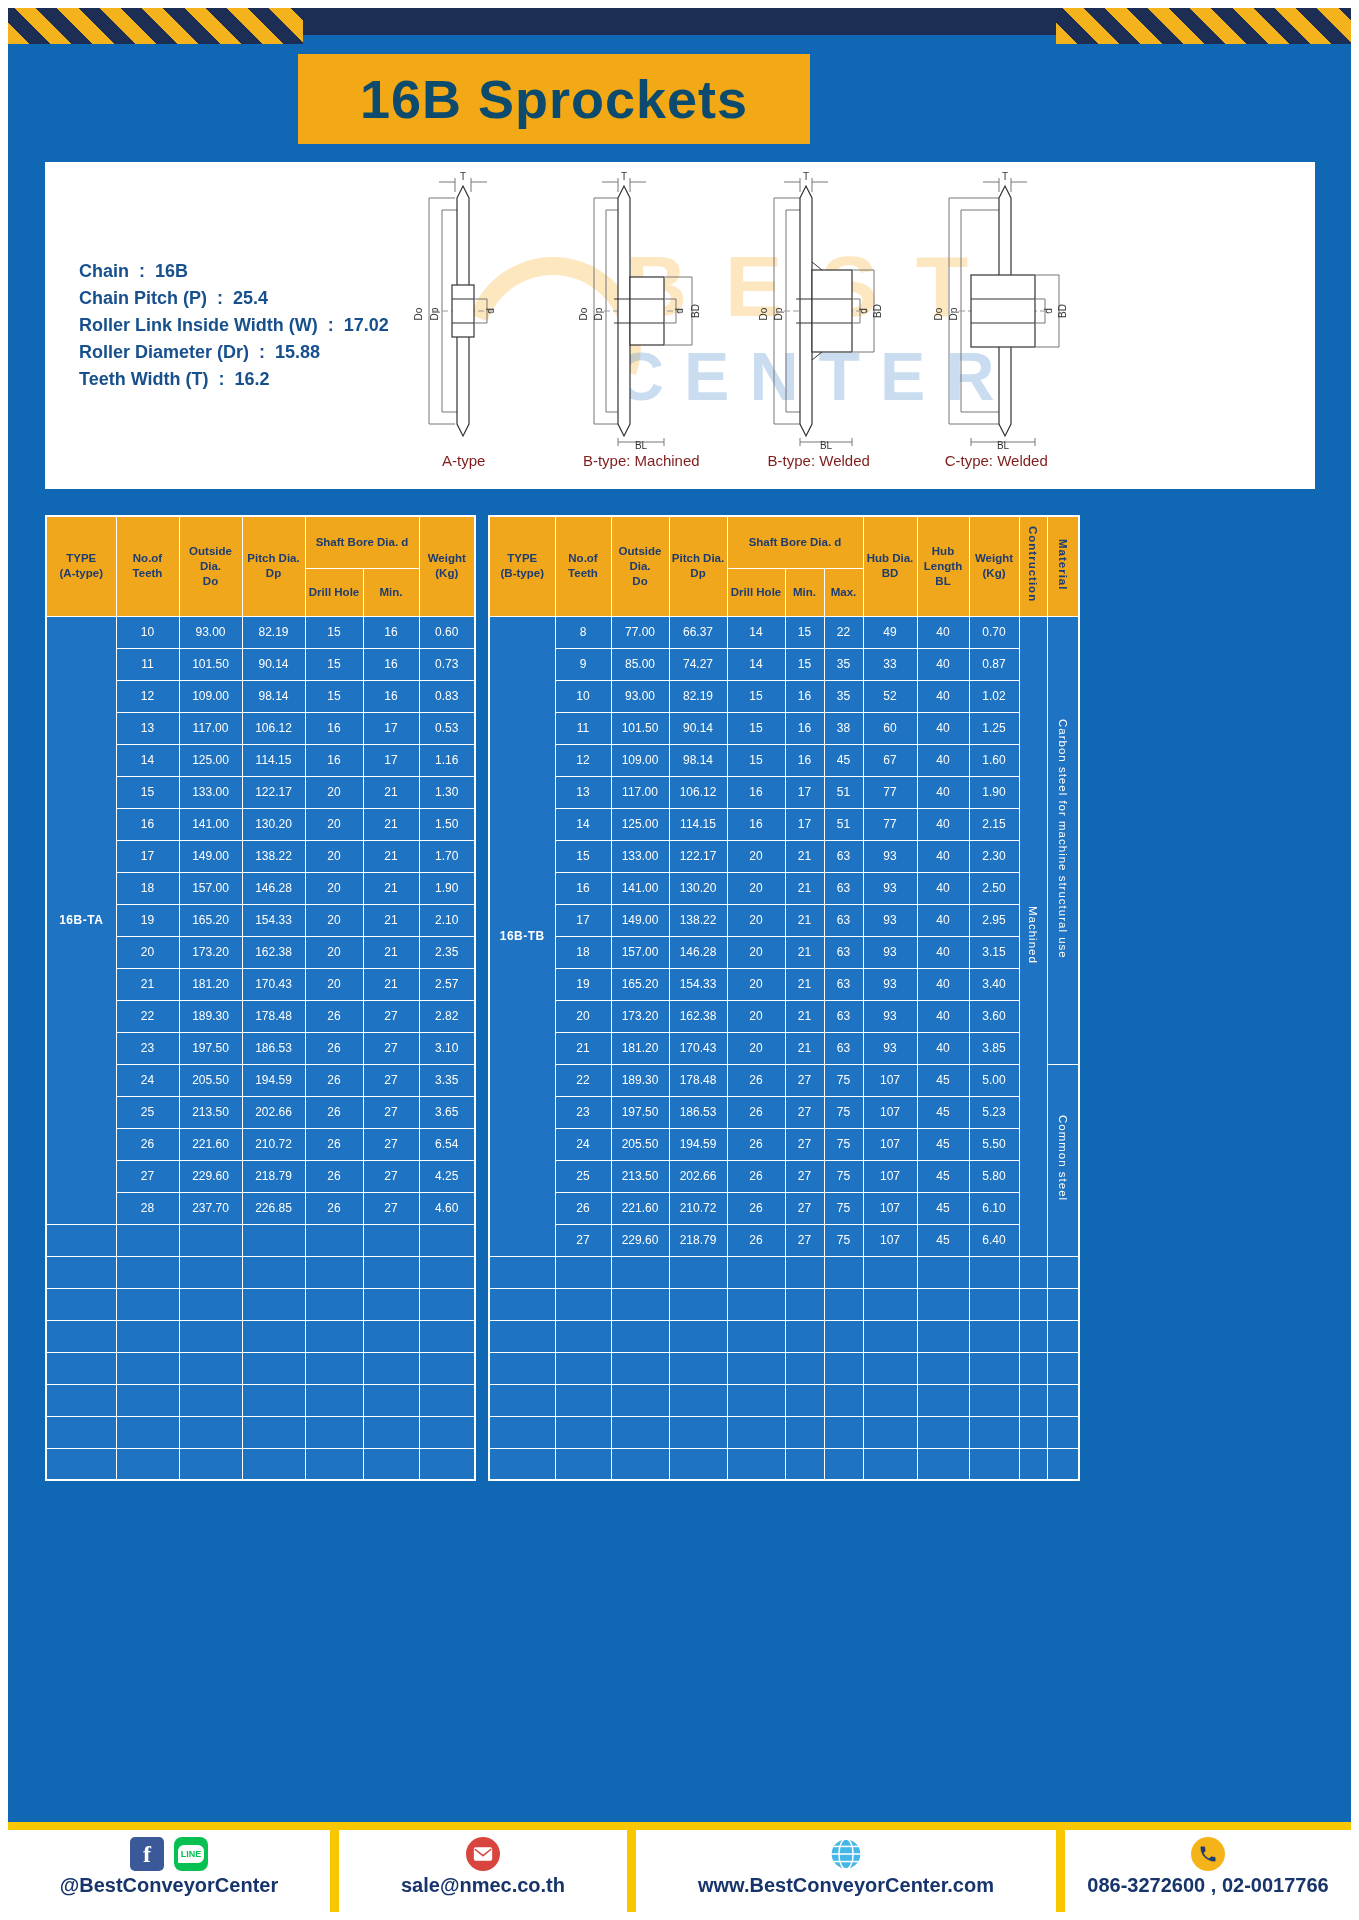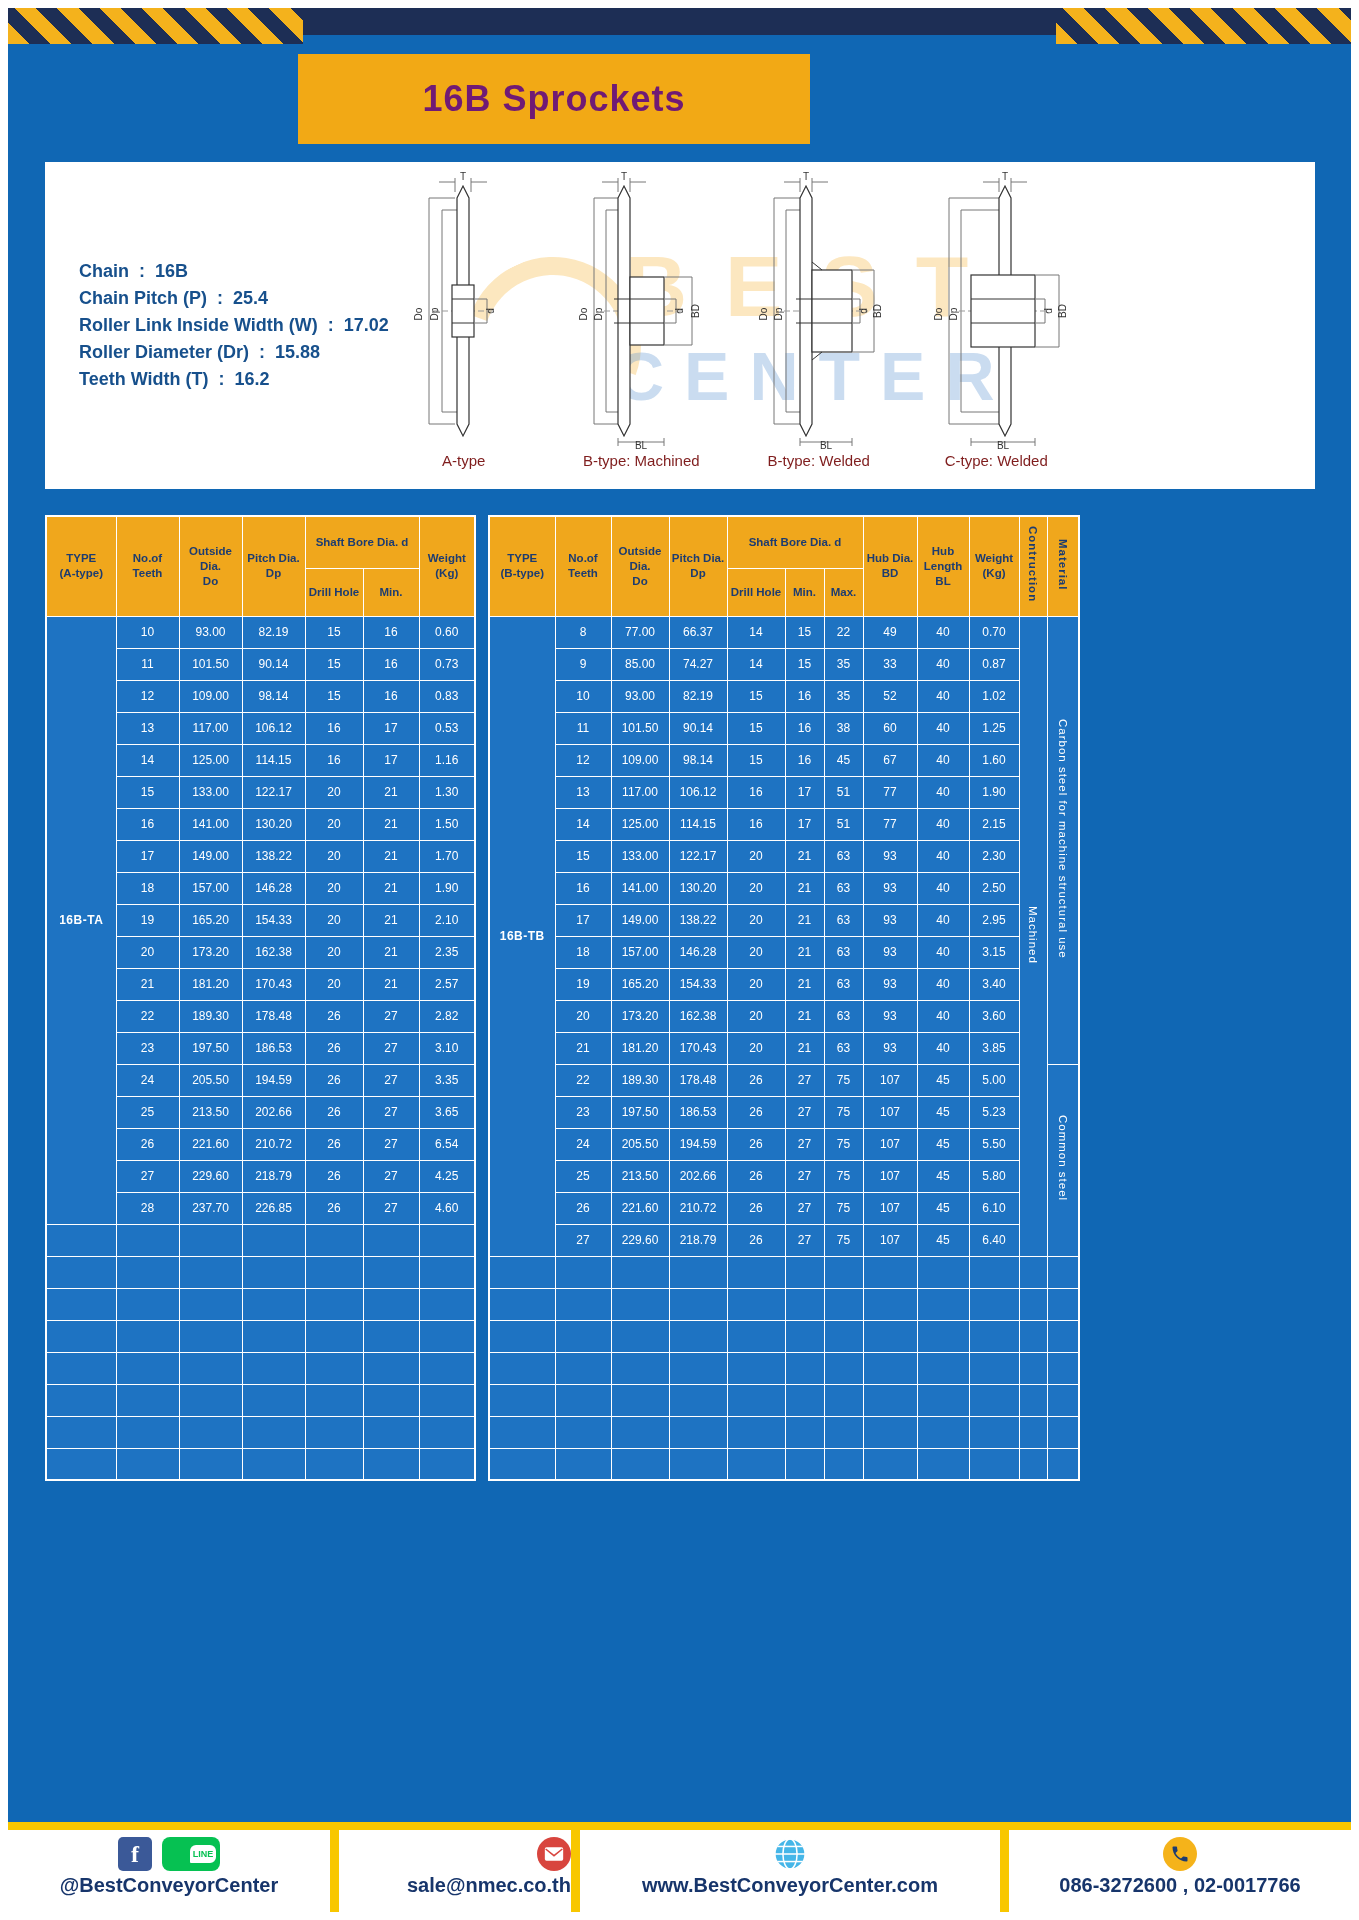--- a/index.html
+++ b/index.html
@@ -10,21 +10,21 @@
   
   .top-band{position:absolute;left:0;top:0;right:0;height:36px;}
   .hazard{position:absolute;top:0;width:295px;height:36px;
     background:repeating-linear-gradient(45deg,#f4b21c 0 15px,#1d2e55 15px 30px);}
   .hazard-left{left:0;}
   .hazard-right{right:0;}
   .navy-mid{position:absolute;left:292px;right:292px;top:0;height:27px;background:#1d2e55;}
 
   
   .title-banner{position:absolute;left:290px;top:46px;width:512px;height:90px;background:#f2a915;
-    display:flex;align-items:center;justify-content:center;font-weight:bold;font-size:36px;color:#701a75;letter-spacing:1px;}
+    display:flex;align-items:center;justify-content:center;font-weight:bold;font-size:54px;color:#0c4a6e;letter-spacing:1px;}
 
   
   .spec-panel{position:absolute;left:37px;top:154px;width:1270px;height:327px;background:#ffffff;}
   .spec-list{position:absolute;left:34px;top:96px;z-index:2;}
   .spec-line{font-size:18px;font-weight:bold;color:#17508c;line-height:27px;white-space:nowrap;}
   .spec-colon{margin:0 10px;}
 
   .watermark{position:absolute;left:400px;top:50px;z-index:0;}
   .wm-swoosh{position:absolute;left:20px;top:45px;width:140px;height:140px;
     border:18px solid rgba(244,168,27,0.28);border-radius:50%;
@@ -49,29 +49,29 @@
   .data-table tbody tr{height:32px;}
   .type-cell{font-weight:bold;font-size:13px;letter-spacing:0.5px;}
   .vert{writing-mode:vertical-rl;letter-spacing:1px;display:inline-block;white-space:nowrap;}
   .vert-cell .vert{font-size:11.5px;}
 
   
   .footer-line{position:absolute;left:0;right:0;bottom:82px;height:8px;background:#f8c700;}
   .footer{position:absolute;left:0;right:0;bottom:0;height:82px;background:#ffffff;display:flex;align-items:stretch;}
   .footer-seg{display:flex;flex-direction:column;align-items:center;padding-top:5px;}
   .seg-social{width:322px;}
-  .seg-email{width:232px;align-items:flex-end;}
+  .seg-email{width:288px;}
   .seg-web{width:420px;}
   .seg-phone{flex:1;align-items:center;}
   .footer-sep{width:9px;background:#f8c700;}
   .icon-row{display:flex;gap:10px;height:38px;align-items:center;}
   .footer-text{font-size:20px;font-weight:bold;color:#17356b;margin-top:1px;white-space:nowrap;}
   .icon{width:34px;height:34px;display:flex;align-items:center;justify-content:center;flex:0 0 auto;}
   .icon-fb{background:#3b5998;border-radius:5px;color:#ffffff;font-weight:bold;font-size:24px;font-family:"Liberation Serif",serif;}
-  .icon-line{background:#06c152;border-radius:8px;padding-left:24px;}
+  .icon-line{background:#06c152;border-radius:8px;}
   .line-bubble{background:#ffffff;border-radius:6px 6px 6px 1px;padding:4px 3px;color:#06c152;font-size:9px;font-weight:bold;}
   .icon-mail{background:#d8453e;border-radius:50%;}
   .icon-mail svg{width:20px;height:16px;}
   .icon-globe svg{width:34px;height:34px;}
   .icon-phone{background:#f5b31a;border-radius:50%;}
   .icon-phone svg{width:20px;height:20px;}
 
   .dwg-dim{stroke:#777;stroke-width:1;fill:none;}
   .dwg-axis{stroke:#999;stroke-width:1;fill:none;stroke-dasharray:6 3;}
   .dwg-body{stroke:#333;stroke-width:1.2;fill:#ffffff;}

